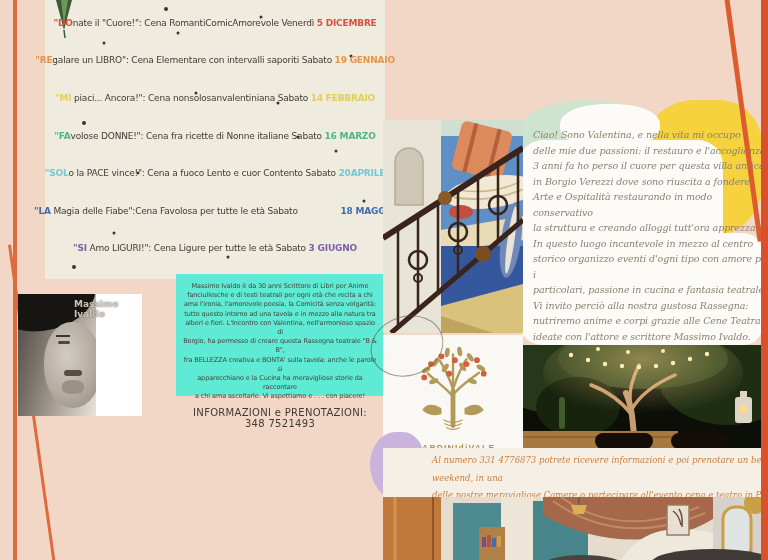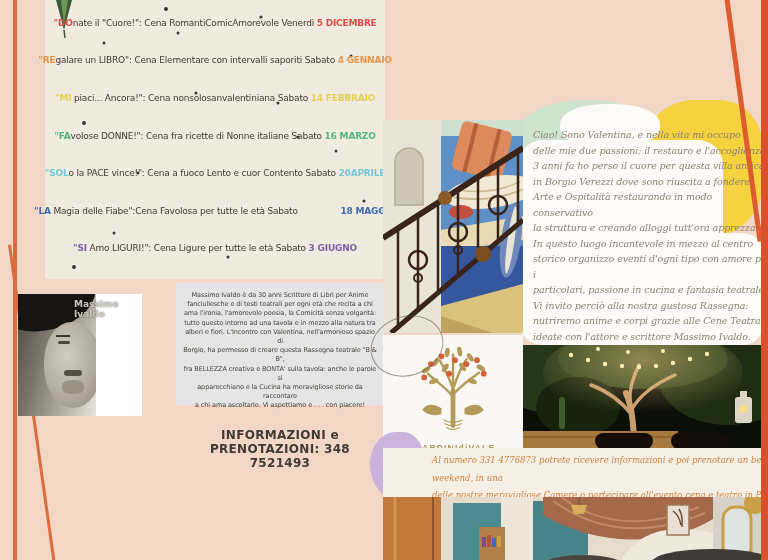--- a/index.html
+++ b/index.html
@@ -42,24 +42,24 @@
   .brow{left:38px;top:41px;width:14px;height:2px;background:#3c362f;}
   .eye{left:40px;top:47px;width:12px;height:3px;background:#4e473f;border-radius:2px;}
   .mustache{left:46px;top:76px;width:18px;height:6px;background:#574e44;border-radius:3px;}
   .beard{left:44px;top:86px;width:22px;height:14px;background:#9b9287;border-radius:40%;}
   .portrait-name{left:56px;top:5px;font-weight:bold;font-size:9px;line-height:10px;
     color:#c9c4bc;text-shadow:0 0 2px rgba(20,20,20,.5);}
   .portrait-title{left:50px;top:26px;font-weight:900;font-size:17px;line-height:19.5px;
     color:#0c0c0c;letter-spacing:-0.5px;font-family:"Liberation Sans",sans-serif;}
 
   
-  .bio-block{left:176px;top:283px;width:208px;height:122px;background:#e5e5e5;
+  .bio-block{left:176px;top:274px;width:208px;height:122px;background:#5eead4;
     padding:8px 6px 4px 6px;box-sizing:border-box;text-align:center;}
   .bio-text{font-size:6.5px;line-height:9.2px;letter-spacing:-0.1px;color:#4a443c;}
-  .info-line{margin-top:17px;font-size:12px;letter-spacing:0.3px;color:#3f3a33;font-weight:bold;}
+  .info-line{margin-top:5px;font-size:10px;letter-spacing:0.3px;color:#3f3a33;font-weight:normal;}
 
   
   .blob-mint{left:515px;top:100px;width:140px;height:75px;background:#cfe4cf;
     border-radius:50% 45% 45% 50%;}
   .blob-yellow{left:638px;top:100px;width:125px;height:136px;background:#f6d23e;
     border-radius:45% 35% 40% 50%;}
   .panel-white-a{left:518px;top:140px;width:205px;height:205px;background:#fcfbf7;border-radius:25px;}
   .panel-white-b{left:640px;top:233px;width:123px;height:112px;background:#fcfbf7;border-radius:20px;}
   .panel-white-c{left:560px;top:104px;width:100px;height:44px;background:#fcfbf7;border-radius:45%;}
   .intro-text{left:533px;top:127px;width:238px;font-family:"DejaVu Serif",serif;font-style:italic;
@@ -92,21 +92,21 @@
     <div class="abs leaf">
       <svg width="34" height="40" viewBox="0 0 34 40">
         <path d="M8 0 L24 0 L16 30 Z" fill="#3a5a3a"></path>
         <path d="M13 0 L20 0 L16 24 Z" fill="#6f9654"></path>
         <line x1="16" y1="30" x2="17" y2="38" stroke="#3a5a3a" stroke-width="1.5"></line>
       </svg>
     </div>
     <div class="abs speckles"></div>
     <div class="events-list">
         <div class="event-line"><span class="ev-strong" style="color: rgb(216, 80, 69);">"DO</span><span>nate il "Cuore!": Cena RomantiComicAmorevole Venerdì </span><span class="ev-strong" style="color: rgb(216, 80, 69);">5 DICEMBRE</span></div>
-        <div class="event-line"><span class="ev-strong" style="color: rgb(226, 149, 74);">"RE</span><span>galare un LIBRO": Cena Elementare con intervalli saporiti Sabato </span><span class="ev-strong" style="color: rgb(226, 149, 74);">4 GENNAIO</span></div>
+        <div class="event-line"><span class="ev-strong" style="color: rgb(226, 149, 74);">"RE</span><span>galare un LIBRO": Cena Elementare con intervalli saporiti Sabato </span><span class="ev-strong" style="color: rgb(226, 149, 74);">19 GENNAIO</span></div>
         <div class="event-line"><span class="ev-strong" style="color: rgb(227, 207, 86);">"MI</span><span> piaci... Ancora!": Cena nonsolosanvalentiniana Sabato </span><span class="ev-strong" style="color: rgb(227, 207, 86);">14 FEBBRAIO</span></div>
         <div class="event-line"><span class="ev-strong" style="color: rgb(83, 181, 128);">"FA</span><span>volose DONNE!": Cena fra ricette di Nonne italiane Sabato </span><span class="ev-strong" style="color: rgb(83, 181, 128);">16 MARZO</span></div>
         <div class="event-line"><span class="ev-strong" style="color: rgb(116, 199, 215);">"SOL</span><span>o la PACE vince!": Cena a fuoco Lento e cuor Contento Sabato </span><span class="ev-strong" style="color: rgb(116, 199, 215);">20APRILE</span></div>
         <div class="event-line"><span class="ev-strong" style="color: rgb(62, 107, 176);">"LA</span><span> Magia delle Fiabe":Cena Favolosa per tutte le età Sabato </span><span class="ev-strong" style="color: rgb(62, 107, 176); margin-left: 40px;">18 MAGGIO</span></div>
         <div class="event-line"><span class="ev-strong" style="color: rgb(126, 95, 170);">"SI</span><span> Amo LIGURI!": Cena Ligure per tutte le età Sabato </span><span class="ev-strong" style="color: rgb(126, 95, 170);">3 GIUGNO</span></div>
       </div>
   </div>
 
   <div class="abs portrait-block">
     <div class="abs portrait-photo">

